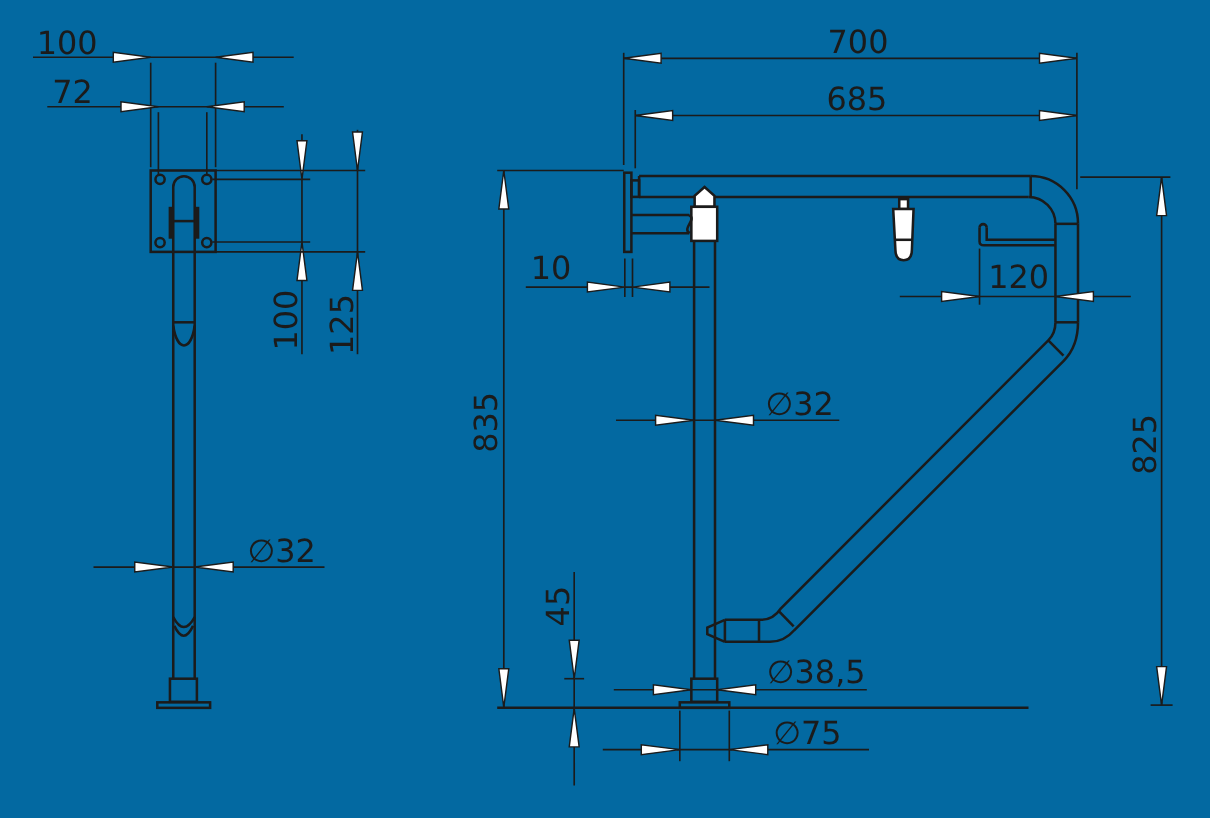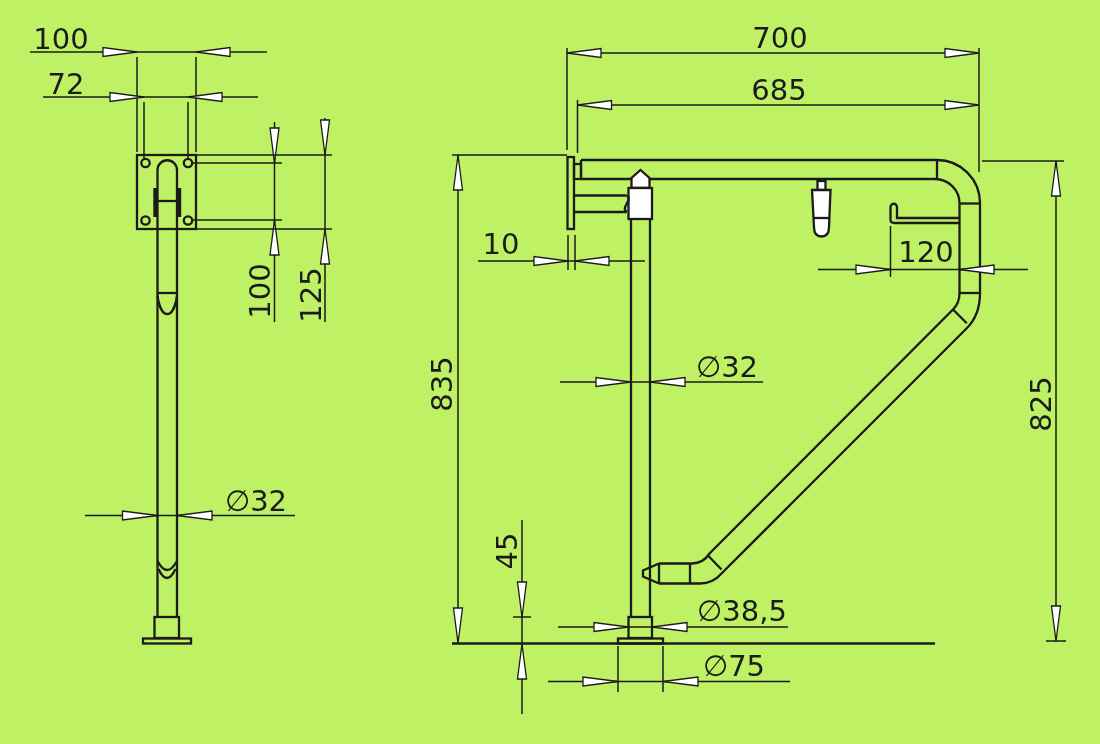--- a/index.html
+++ b/index.html
@@ -1,16 +1,16 @@
 <!DOCTYPE html>
 <html><head>
 <meta charset="utf-8">
 <style>
   html,body{margin:0;padding:0;background:#ffffff;}
-  .stage{position:relative;width:1100px;height:744px;background:#bef264;overflow:hidden;
+  .stage{position:relative;width:1100px;height:744px;background:#0369a1;overflow:hidden;
          font-family:"DejaVu Sans","Liberation Sans",sans-serif;}
   svg{display:block;}
   text{font-family:"DejaVu Sans","Liberation Sans",sans-serif;
        font-size:29px;fill:#1b1b1b;}
   .obj{stroke:#1b1b1b;stroke-width:2.3;fill:none;stroke-linecap:butt;}
   .objf{stroke:#1b1b1b;stroke-width:2.3;fill:#ffffff;}
   .dim{stroke:#1b1b1b;stroke-width:1.5;fill:none;}
   .arr{stroke:#1b1b1b;stroke-width:1.3;fill:#ffffff;}
   .thick{stroke:#1b1b1b;stroke-width:4;fill:none;}
 </style>

